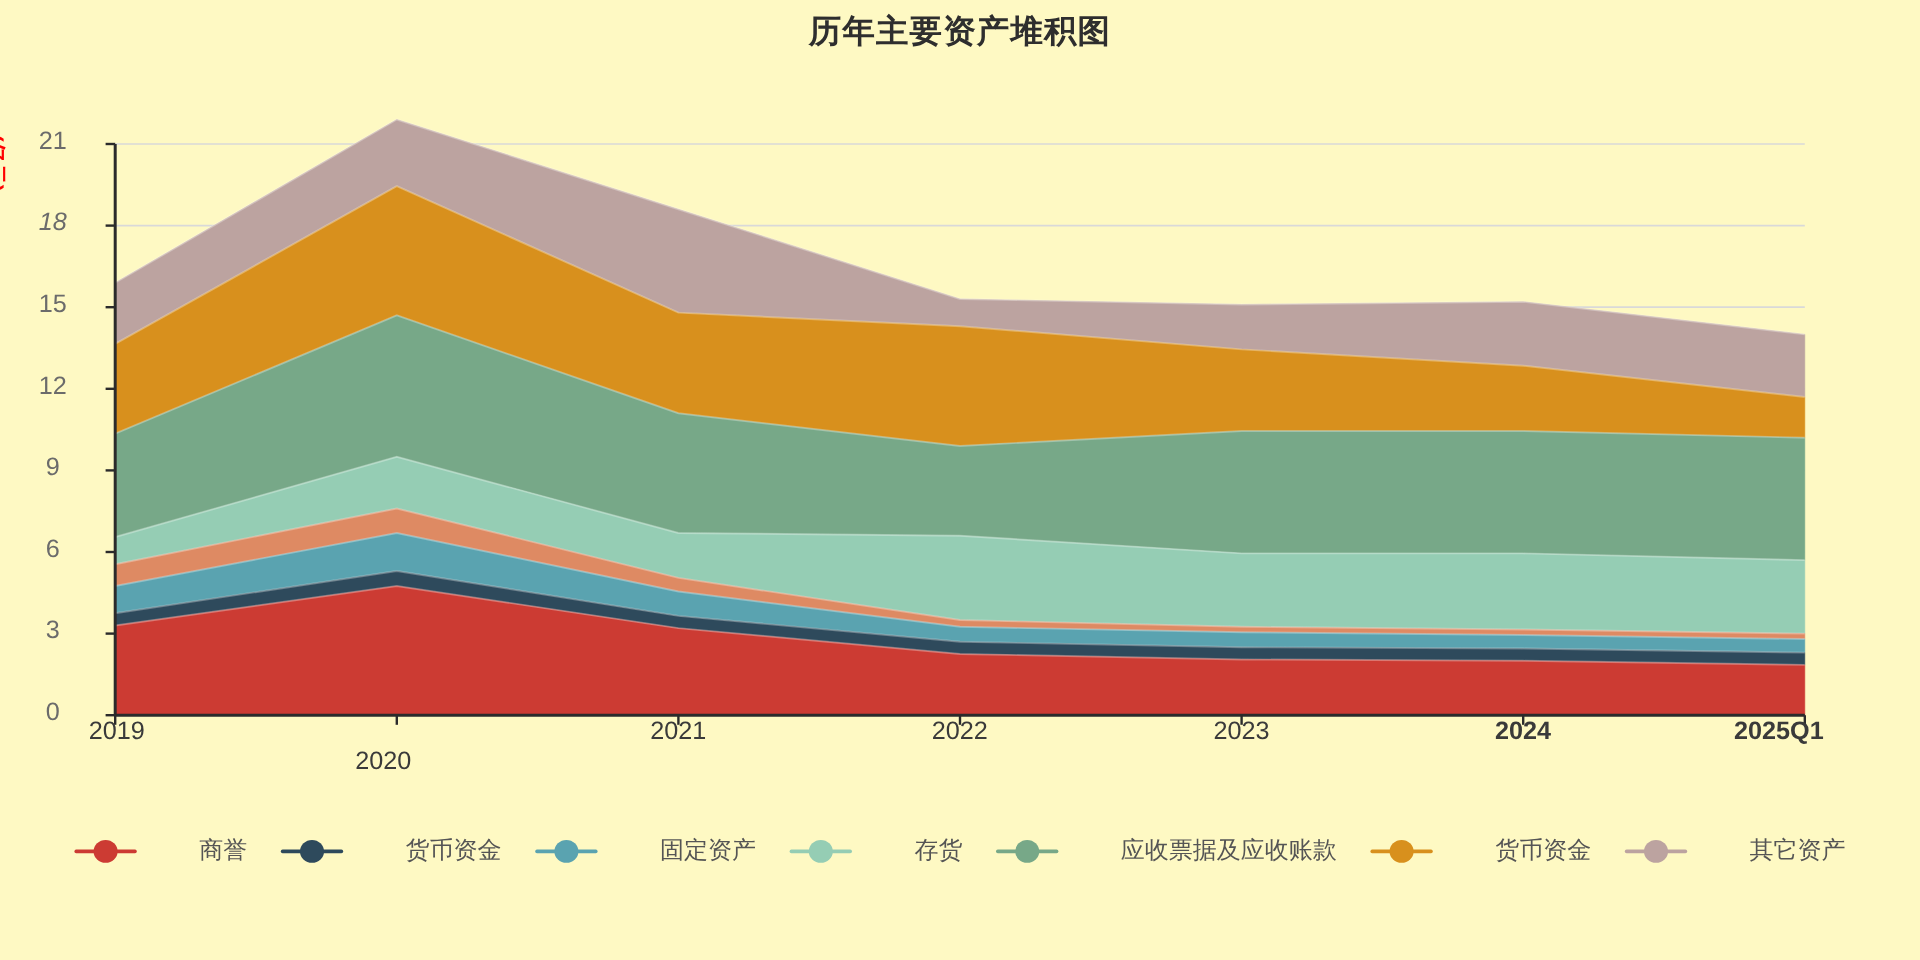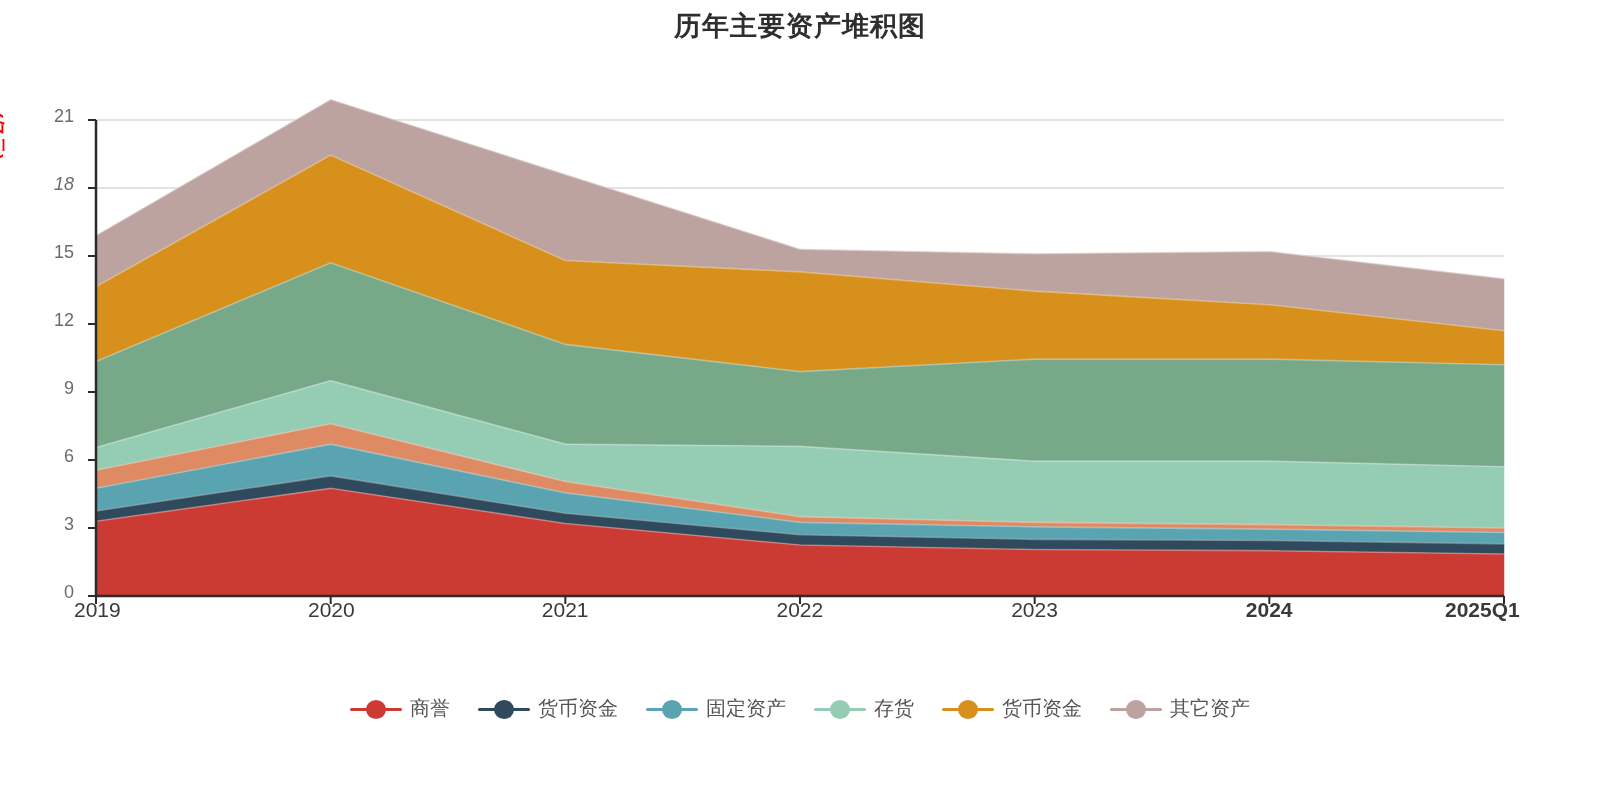--- a/index.html
+++ b/index.html
@@ -1,53 +1,53 @@
 <!DOCTYPE html>
 <html><head>
 <meta charset="utf-8">
 <style>
   html,body{margin:0;padding:0;background:#000;}
   body{
     width:1600px;height:800px;overflow:hidden;
     font-family:"Liberation Sans","DejaVu Sans",sans-serif;
     color:#ddd;
   }
-  #root{position:relative;width:1600px;height:800px;background:#ffffff;}
+  #root{position:relative;width:1600px;height:800px;background:#fef9c3;}
 
   #chart-title{
     position:absolute;left:0;top:8px;width:1600px;text-align:center;
     font-size:27px;font-weight:bold;color:#2e2e2e;letter-spacing:1px;
   }
 
   #yaxis-unit{
     position:absolute;left:8px;top:112px;
     font-size:18px;font-weight:bold;color:#ff0000;
     transform:rotate(90deg);transform-origin:left top;
     white-space:nowrap;
   }
 
   #plot-wrap{position:absolute;left:0;top:0;width:1600px;height:660px;}
   #plot-svg{position:absolute;left:0;top:0;}
 
   .ytick-label{
-    position:absolute;text-align:right;width:60px;
-    font-size:18px;color:#6b6b6b;
+    position:absolute;text-align:center;width:60px;
+    font-size:21px;color:#6b6b6b;
   }
   .xtick-label{
     position:absolute;top:598px;
     font-size:21px;color:#3a3a3a;white-space:nowrap;
   }
 
   #legend{
     position:absolute;left:0;top:695px;width:1600px;
     display:flex;align-items:center;justify-content:center;
     gap:0px;
   }
   .legend-item{
-    display:flex;align-items:center;margin:0 14px;white-space:nowrap;
+    display:flex;align-items:center;margin:0 14px;white-space:nowrap;gap:44px;
   }
   .legend-marker{
     position:relative;width:52px;height:20px;display:inline-block;margin-right:8px;
   }
   .legend-marker .bar{
     position:absolute;left:0;top:9px;width:52px;height:3px;border-radius:2px;
   }
   .legend-marker .dot{
     position:absolute;left:16px;top:1px;width:20px;height:19px;border-radius:50%;
   }
@@ -117,21 +117,21 @@
       <div class="ytick-label" style="left: 14px; top: 514px;">3</div>
       <div class="ytick-label" style="left: 14px; top: 446px;">6</div>
       <div class="ytick-label" style="left: 14px; top: 378px;">9</div>
       <div class="ytick-label" style="left: 14px; top: 310px;">12</div>
       <div class="ytick-label" style="left: 14px; top: 242px;">15</div>
       <div class="ytick-label" style="left: 14px; top: 174px; font-style: italic;">18</div>
       <div class="ytick-label" style="left: 14px; top: 106px;">21</div>
     </div>
   <div id="xtick-holder">
       <div class="xtick-label" style="left: 74px; text-align: center;">2019</div>
-      <div class="xtick-label" style="left: 308px;">2020</div>
+      <div class="xtick-label" style="left: 296px; margin-top: 25px;">2020</div>
       <div class="xtick-label" style="left: 541.833px;">2021</div>
       <div class="xtick-label" style="left: 776.5px;">2022</div>
       <div class="xtick-label" style="left: 1011.17px;">2023</div>
       <div class="xtick-label" style="left: 1245.83px; font-weight: bold;">2024</div>
       <div class="xtick-label" style="left: 1445px; font-weight: bold;">2025Q1</div>
     </div>
 
   <div id="legend">
       <div class="legend-item">
         <span class="legend-marker">
@@ -156,20 +156,27 @@
       </div>
       <div class="legend-item">
         <span class="legend-marker">
           <span class="bar" style="background: rgb(149, 205, 180);"></span>
           <span class="dot" style="background: rgb(149, 205, 180);"></span>
         </span>
         <span class="legend-label">存货</span>
       </div>
       <div class="legend-item">
         <span class="legend-marker">
+          <span class="bar" style="background: rgb(119, 168, 136);"></span>
+          <span class="dot" style="background: rgb(119, 168, 136);"></span>
+        </span>
+        <span class="legend-label">应收票据及应收账款</span>
+      </div>
+      <div class="legend-item">
+        <span class="legend-marker">
           <span class="bar" style="background: rgb(216, 144, 29);"></span>
           <span class="dot" style="background: rgb(216, 144, 29);"></span>
         </span>
         <span class="legend-label">货币资金</span>
       </div>
       <div class="legend-item">
         <span class="legend-marker">
           <span class="bar" style="background: rgb(188, 163, 160);"></span>
           <span class="dot" style="background: rgb(188, 163, 160);"></span>
         </span>

